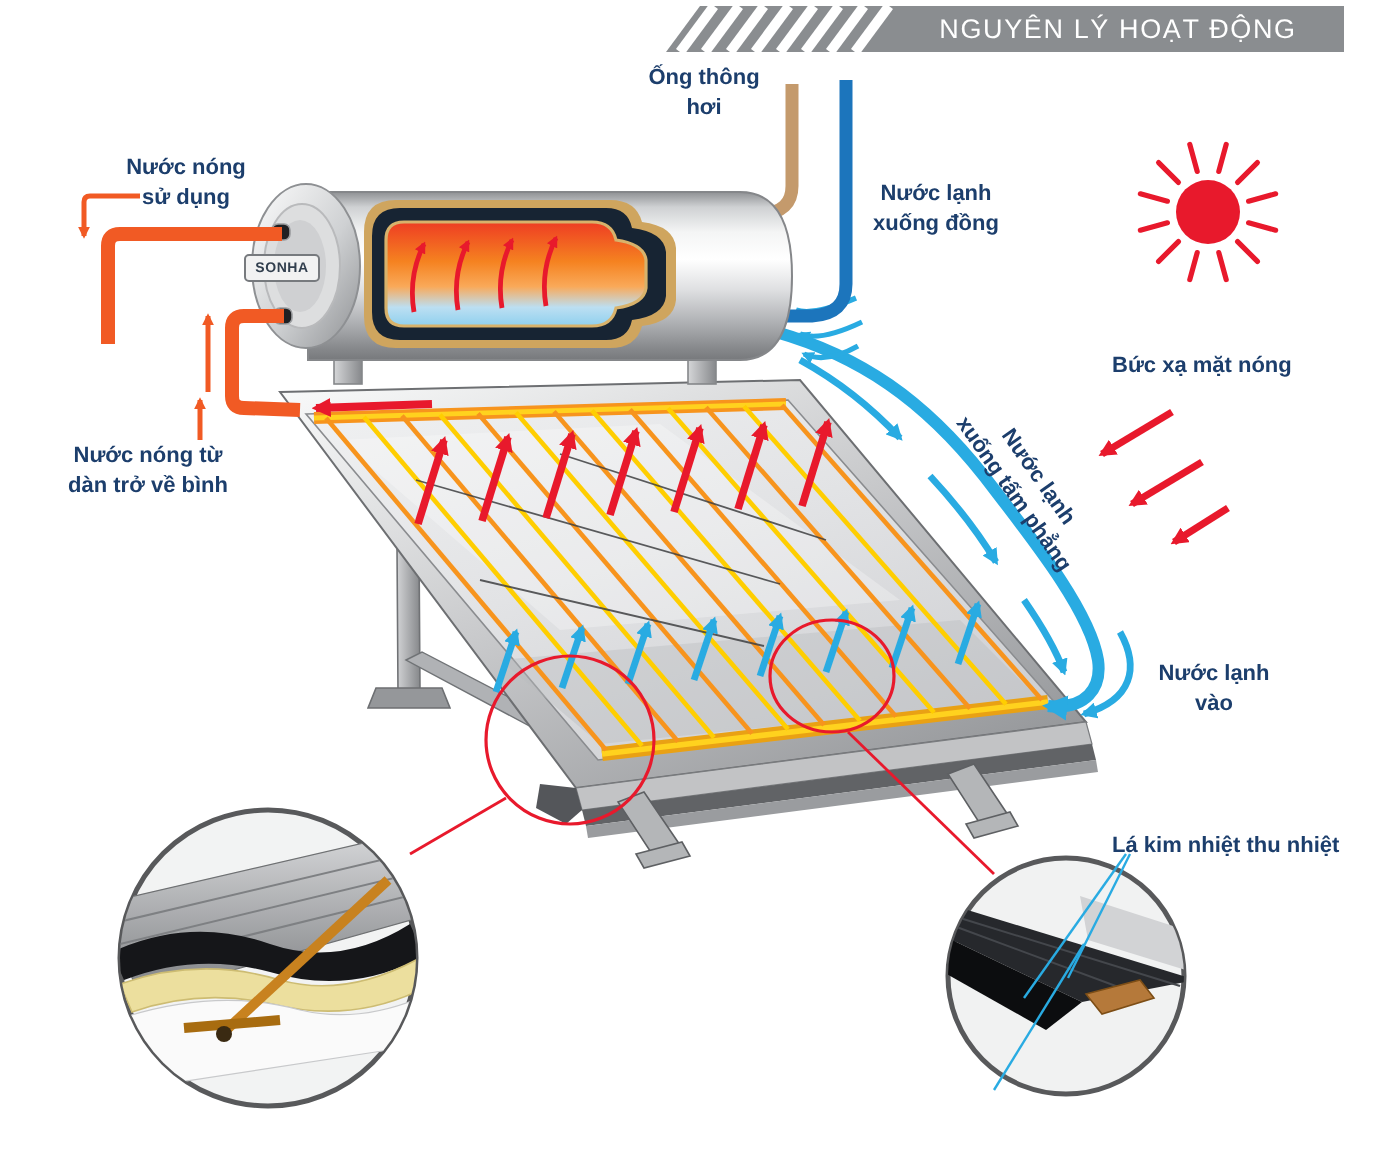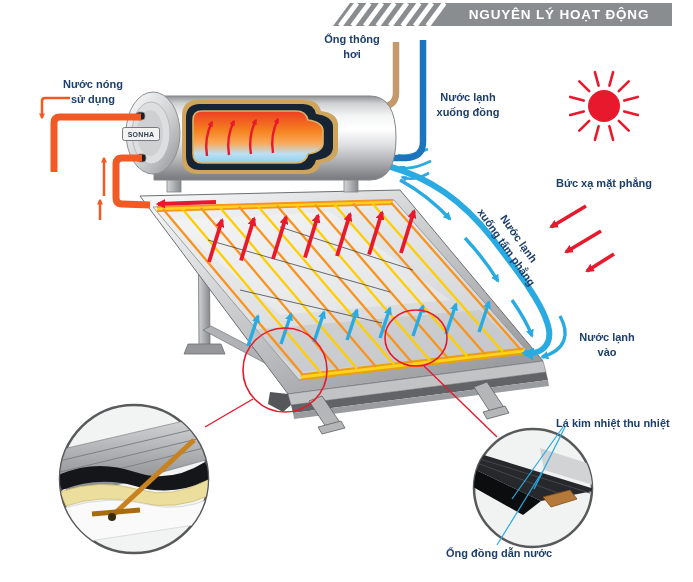--- a/index.html
+++ b/index.html
@@ -3,21 +3,21 @@
 <meta charset="utf-8">
 <style>
   html,body{margin:0;padding:0;background:#fff;}
   #stage{position:relative;width:693px;height:582px;background:#ffffff;overflow:hidden;
          font-family:"Liberation Sans",sans-serif;}
   #art{position:absolute;left:0;top:0;}
   .lbl{position:absolute;color:#1c3e6c;font-size:11px;font-weight:600;line-height:1.4;
        text-align:center;}
   .lbl.nowrap{white-space:nowrap;text-align:left;}
   #banner-title{position:absolute;left:450px;top:4px;width:218px;height:22px;line-height:22px;
-       text-align:center;color:#ffffff;font-size:13.5px;font-weight:700;letter-spacing:.06em;}
+       text-align:center;color:#ffffff;font-size:13.5px;font-weight:400;letter-spacing:.06em;}
   #rot-label{left:462px;top:228px;width:100px;transform:rotate(55deg);}
   #sonha{position:absolute;left:122px;top:128px;width:38px;height:13px;line-height:13px;
        text-align:center;font-size:7px;font-weight:700;color:#323f4e;letter-spacing:.04em;}
 </style>
 </head>
 <body>
 
 <div id="stage">
 
 <svg id="art" width="693" height="582" viewBox="0 0 693 582">
@@ -288,25 +288,28 @@
   <div>hơi</div>
 </div>
 <div class="lbl" style="left:430px;top:90px;width:76px;">
   <div>Nước lạnh</div>
   <div>xuống đồng</div>
 </div>
 <div class="lbl" style="left:53px;top:77px;width:80px;">
   <div>Nước nóng</div>
   <div>sử dụng</div>
 </div>
-<div class="lbl nowrap" style="left:556px;top:176px;">Bức xạ mặt phẳng</div>
+<div class="lbl" style="left:18px;top:221px;width:112px;">
+  <div>Nước nóng từ</div>
+  <div>dàn trở về bình</div>
+</div>
+<div class="lbl nowrap" style="left:556px;top:176px;">Bức xạ mặt nóng</div>
 <div class="lbl" id="rot-label">
   <div>Nước lạnh</div>
   <div>xuống tấm phẳng</div>
 </div>
 <div class="lbl" style="left:568px;top:330px;width:78px;">
   <div>Nước lạnh</div>
   <div>vào</div>
 </div>
 <div class="lbl nowrap" style="left:556px;top:416px;">Lá kim nhiệt thu nhiệt</div>
-<div class="lbl nowrap" style="left:446px;top:546px;">Ống đồng dẫn nước</div>
 
 </div>
 
 </body></html>

